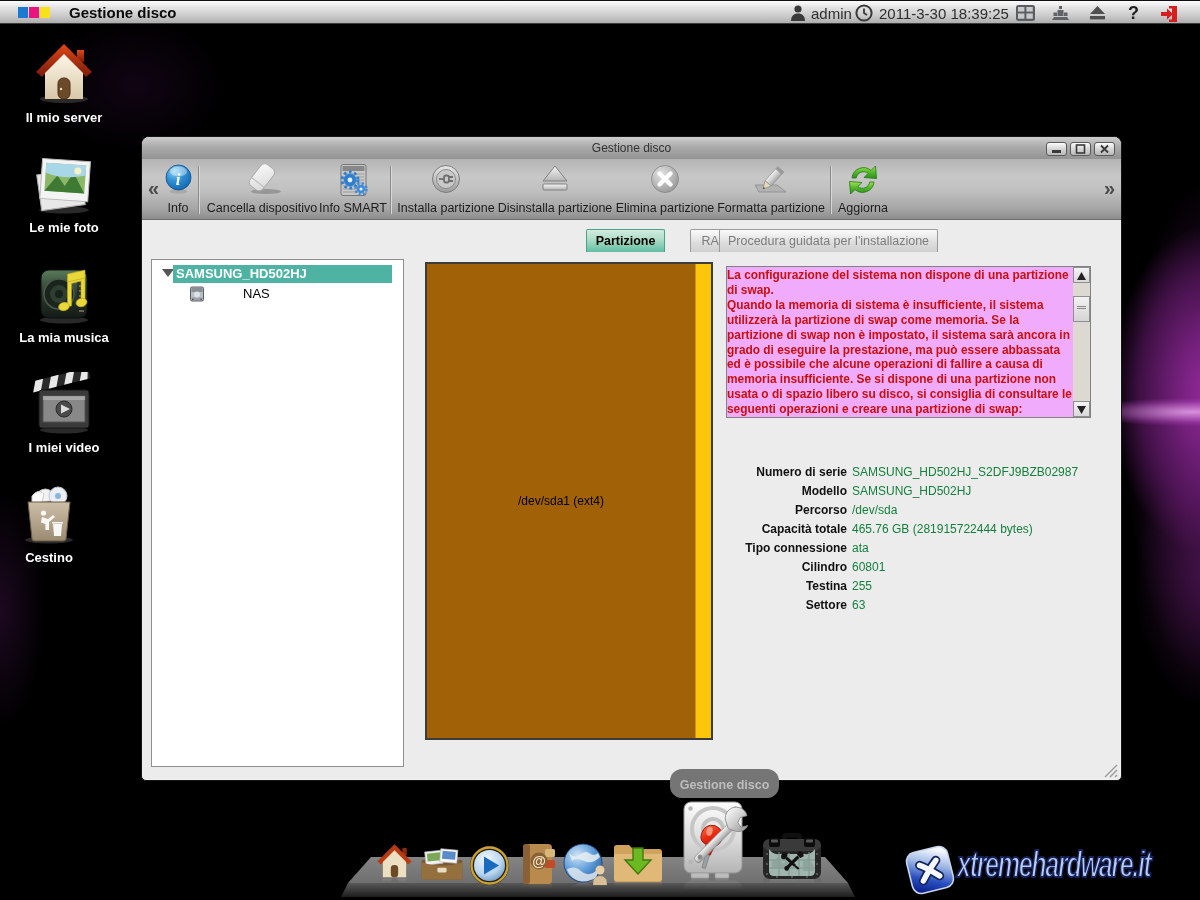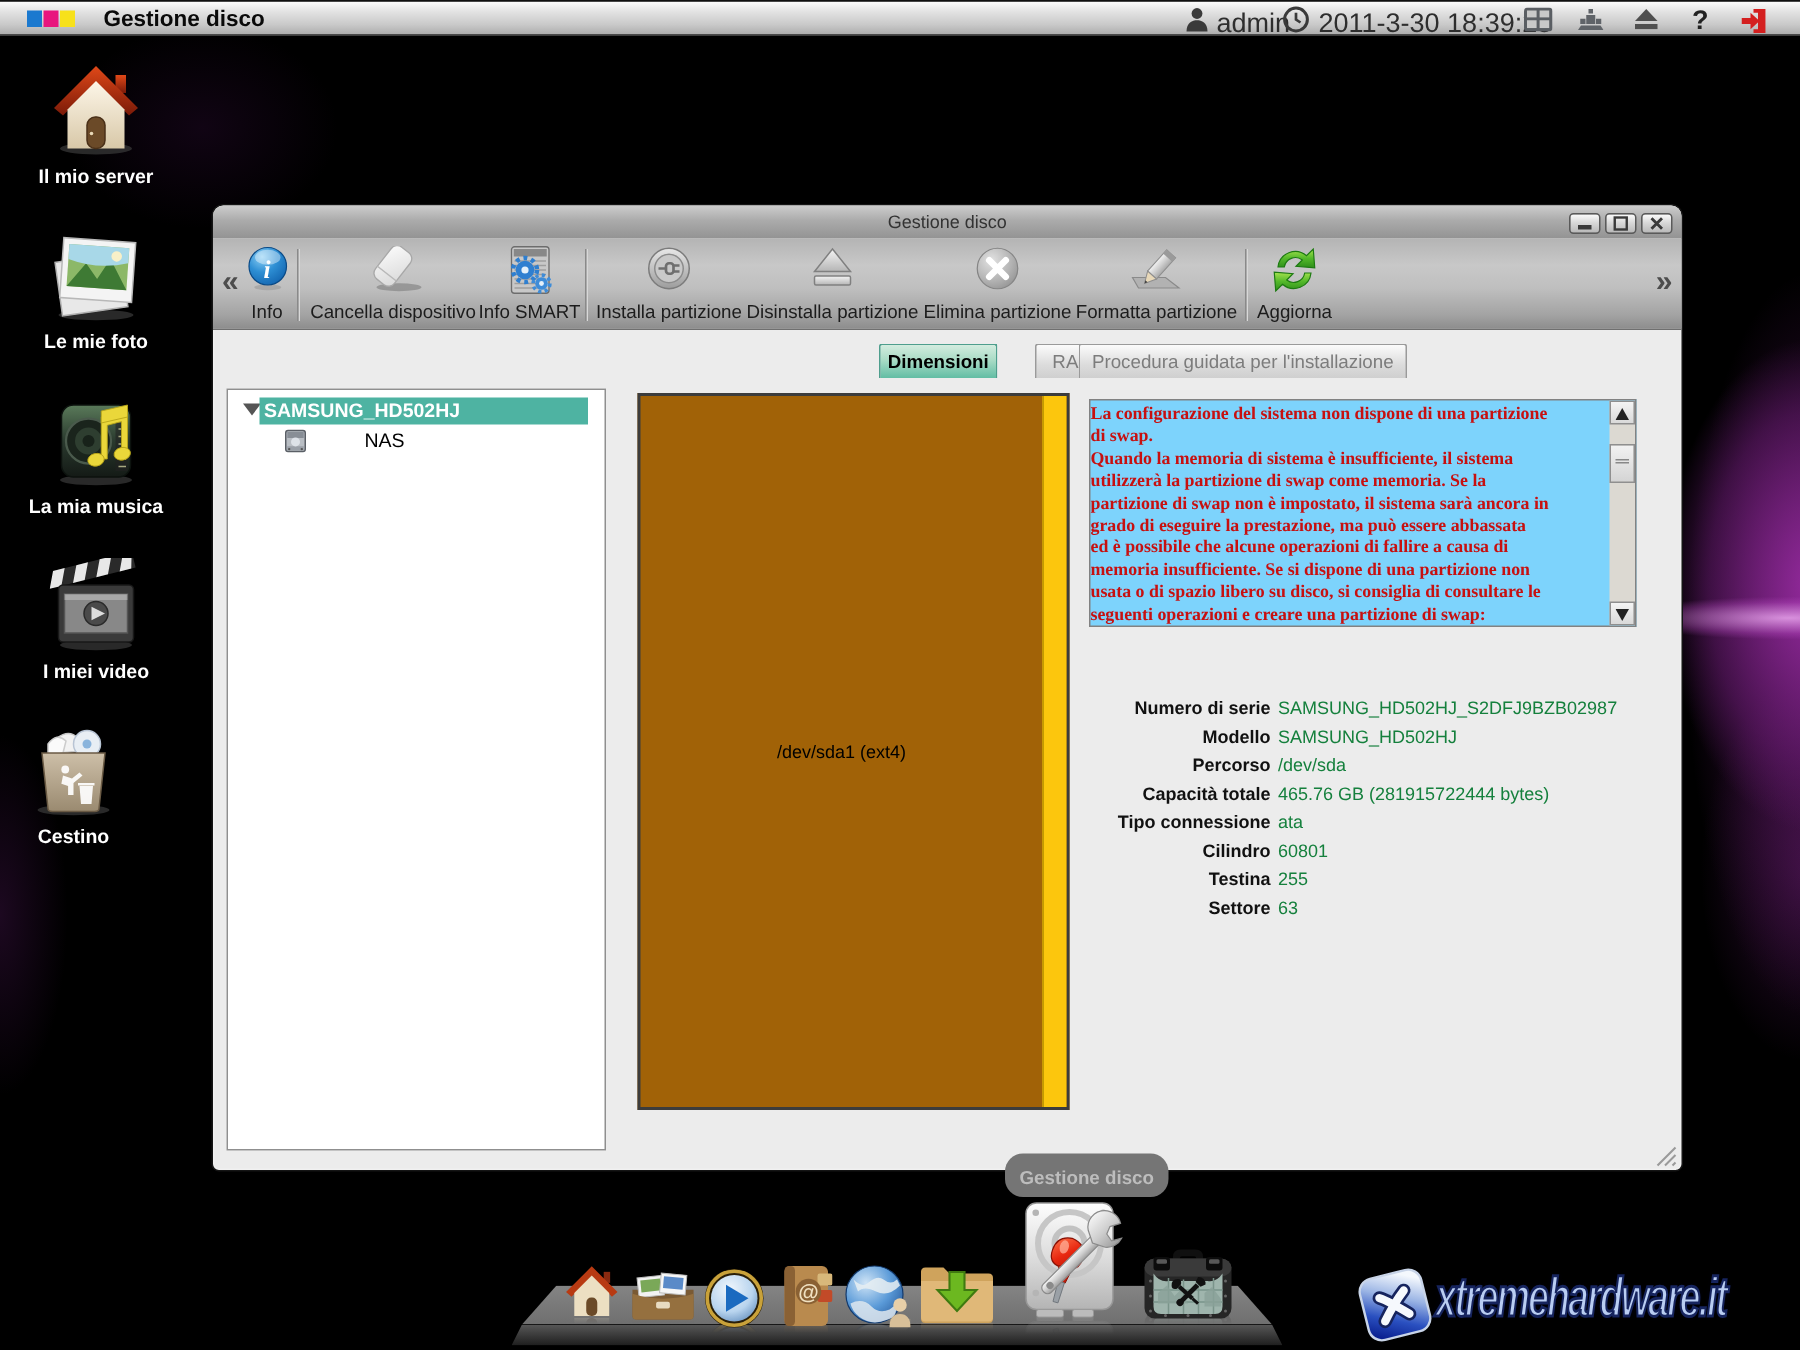--- a/index.html
+++ b/index.html
@@ -17,21 +17,21 @@
       radial-gradient(ellipse 120px 90px at 135px 85px, rgba(60,15,70,0.28), transparent 75%),
       radial-gradient(ellipse 60px 160px at 0px 610px, rgba(75,22,85,0.38), transparent 75%);
   }
 
   
   #topbar { position:absolute; left:0; top:0; width:1200px; height:24px;
     background:linear-gradient(180deg,#fdfdfd 0%,#e3e3e3 30%,#c9c9c9 70%,#adadad 100%);
     border-top:1px solid #101010; border-bottom:1px solid #3c3c3c; }
   .sq { position:absolute; top:6px; width:10px; height:11px; }
   #topbar .title { position:absolute; left:69px; top:3px; font-size:15px; font-weight:bold; color:#0a0a0a; }
-  .tb-txt { position:absolute; top:4px; font-size:18px; color:#2e2e2e; }
+  .tb-txt { position:absolute; top:4px; font-size:15px; color:#2e2e2e; }
 
   
   .dicon { position:absolute; width:96px; text-align:center; color:#fff; font-weight:bold; font-size:13px; }
   .dicon .ic { display:block; margin:0 auto 4px auto; }
 
   
   #win { position:absolute; left:141px; top:136px; width:981px; height:645px;
     background:#ececec; border:1px solid #151515; border-radius:8px 8px 5px 5px;
     box-shadow:0 0 0 1px rgba(255,255,255,0.25) inset; }
   #titlebar { position:absolute; left:0; top:0; right:0; height:22px; border-radius:7px 7px 0 0;
@@ -61,21 +61,21 @@
   #tarrow { position:absolute; left:10px; top:9px; width:0; height:0; border-left:6px solid transparent; border-right:6px solid transparent; border-top:8px solid #555; }
   #trow2 { position:absolute; left:38px; top:26px; height:16px; font-size:13px; color:#000; line-height:16px; }
 
   
   #pviz { position:absolute; left:283px; top:125px; width:288px; height:478px; border:2px solid #3c3c3c; background:#a16207; }
   #pstrip { position:absolute; right:0; top:0; bottom:0; width:16px; background:#fcc60d; border-left:1px solid #c49a00; }
   #plabel { position:absolute; left:0; right:16px; top:230px; text-align:center; font-size:12px; color:#000; }
 
   
   #rpanel { position:absolute; left:584px; top:129px; width:370px; }
-  #redbox { position:relative; width:365px; height:152px; border:1px solid #828282; background:#7dd3fc; overflow:hidden;font-family:Liberation Serif, serif; }
+  #redbox { position:relative; width:365px; height:152px; border:1px solid #828282; background:#f0abfc; overflow:hidden; }
   #redtxt { position:absolute; left:0px; top:1px; font-size:11.9px; font-weight:bold; color:#c71010; line-height:14.9px; white-space:nowrap; }
   
   #sbar { position:absolute; right:0; top:0; width:17px; height:150px; background:#dcd9d2; }
   .sbtn { position:absolute; left:0; width:17px; height:16px; background:linear-gradient(180deg,#f4f4f4,#d9d9d9); border:1px solid #8f8f8f; text-align:center; }
   .sbtn svg { display:block; margin:4px auto; }
   #sthumb { position:absolute; left:0; top:29px; width:17px; height:26px; background:linear-gradient(180deg,#f2f2f2,#d4d4d4); border:1px solid #8f8f8f; }
   #note { margin-top:5px; font-size:12px; color:#161616; line-height:15px; width:380px; white-space:nowrap; }
   .drow { position:absolute; left:0; height:19px; width:380px; font-size:12px; line-height:19px; white-space:nowrap; }
   .drow .dl { position:absolute; left:0; width:121px; text-align:right; font-weight:bold; color:#111; }
   .drow .dv { position:absolute; left:126px; color:#15803d; }
@@ -392,21 +392,21 @@
             </defs>
           <path d="M5 14 A11.5 11.5 0 0 1 24 6.5 L28.5 2 L29.5 14.5 L17 13.5 L21.2 9.3 A7.5 7.5 0 0 0 9.2 14 Z" fill="url(#grg)" stroke="#1d7a12" stroke-width="0.8"></path>
           <path d="M27 18 A11.5 11.5 0 0 1 8 25.5 L3.5 30 L2.5 17.5 L15 18.5 L10.8 22.7 A7.5 7.5 0 0 0 22.8 18 Z" fill="url(#grg)" stroke="#1d7a12" stroke-width="0.8"></path>
         </svg>
         <div class="lbl">Aggiorna</div>
       </div>
     </div>
     <div class="chev" style="left:6px;">«</div>
     <div class="chev" style="right:6px;">»</div>
 
-    <div class="tab sel" style="left:444px;width:79px;">Dimensioni</div>
+    <div class="tab sel" style="left:444px;width:79px;">Partizione</div>
     <div class="tab" style="left:548px;width:53px;">RAID</div>
     <div class="tab" style="left:577px;width:219px;">Procedura guidata per l'installazione</div>
 
     <div id="tree">
       <div id="tarrow"></div>
       <div id="trow1">SAMSUNG_HD502HJ</div>
       <svg style="position:absolute;left:37px;top:26px;" width="16" height="16" viewBox="0 0 16 16">
         <rect x="1.5" y="1" width="13" height="14" rx="1.5" fill="#b9bec4" stroke="#5a5f66" stroke-width="1"></rect>
         <rect x="2.5" y="2" width="11" height="4" fill="#888e96"></rect>
         <rect x="2.5" y="11.5" width="11" height="2.5" fill="#9aa0a8"></rect>

